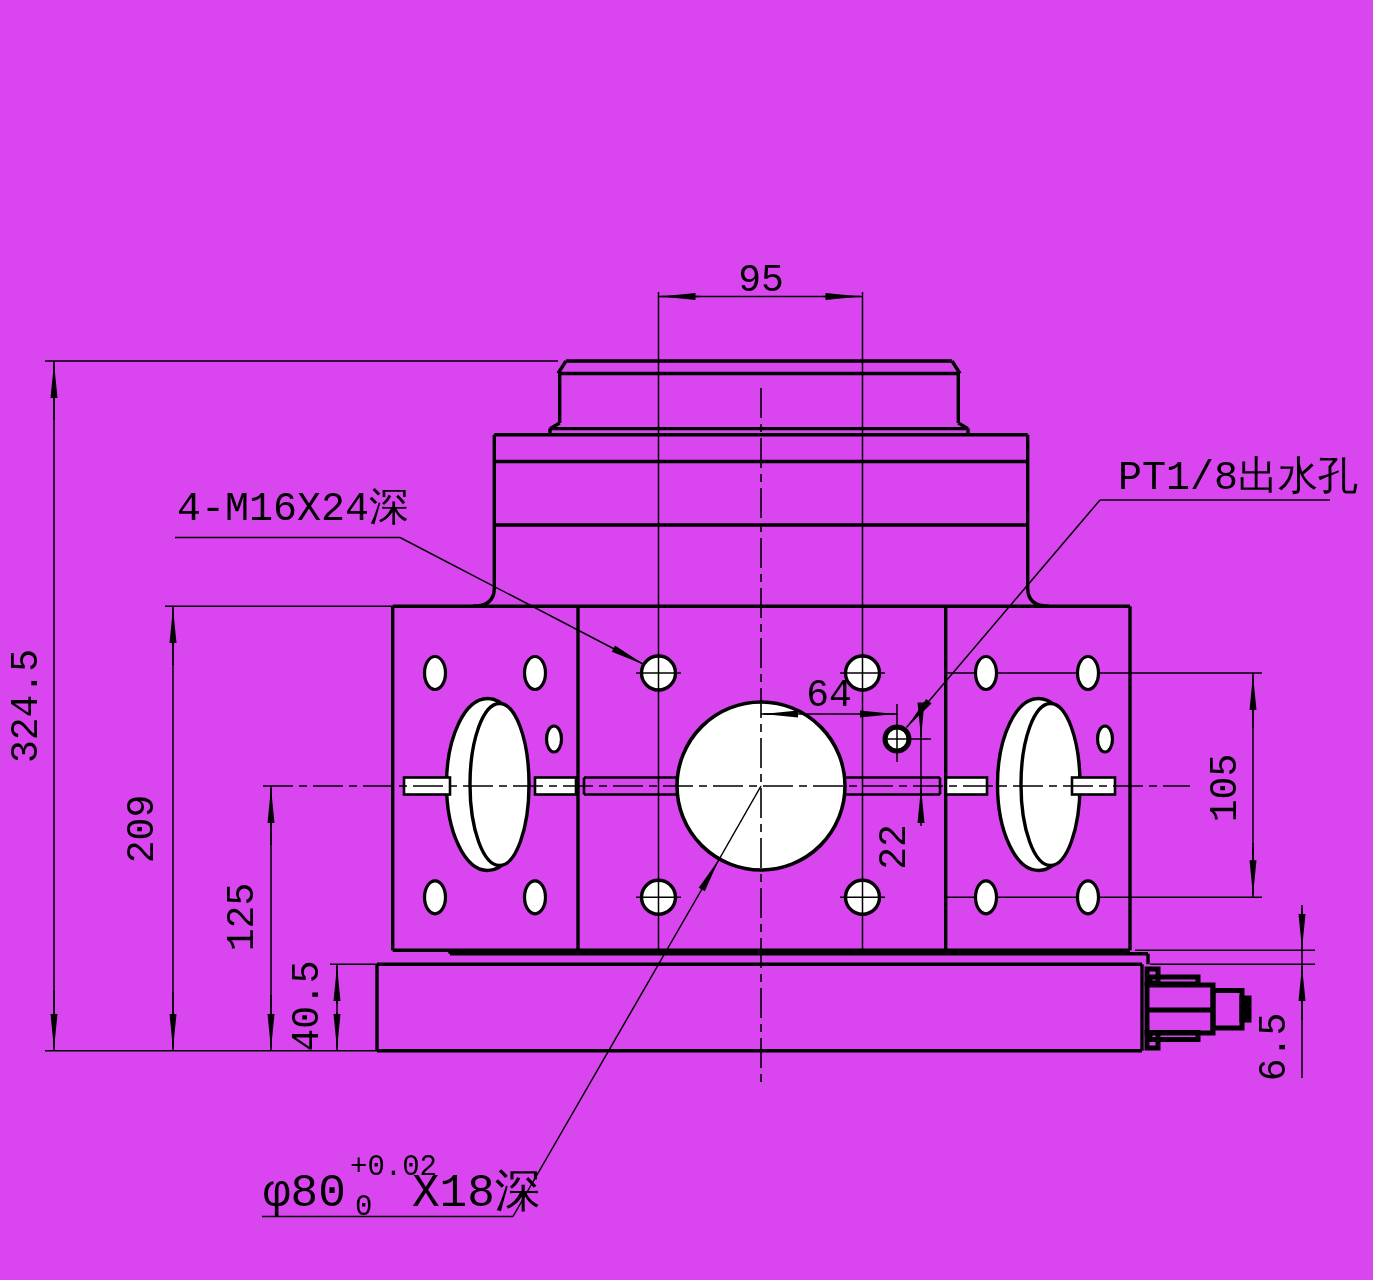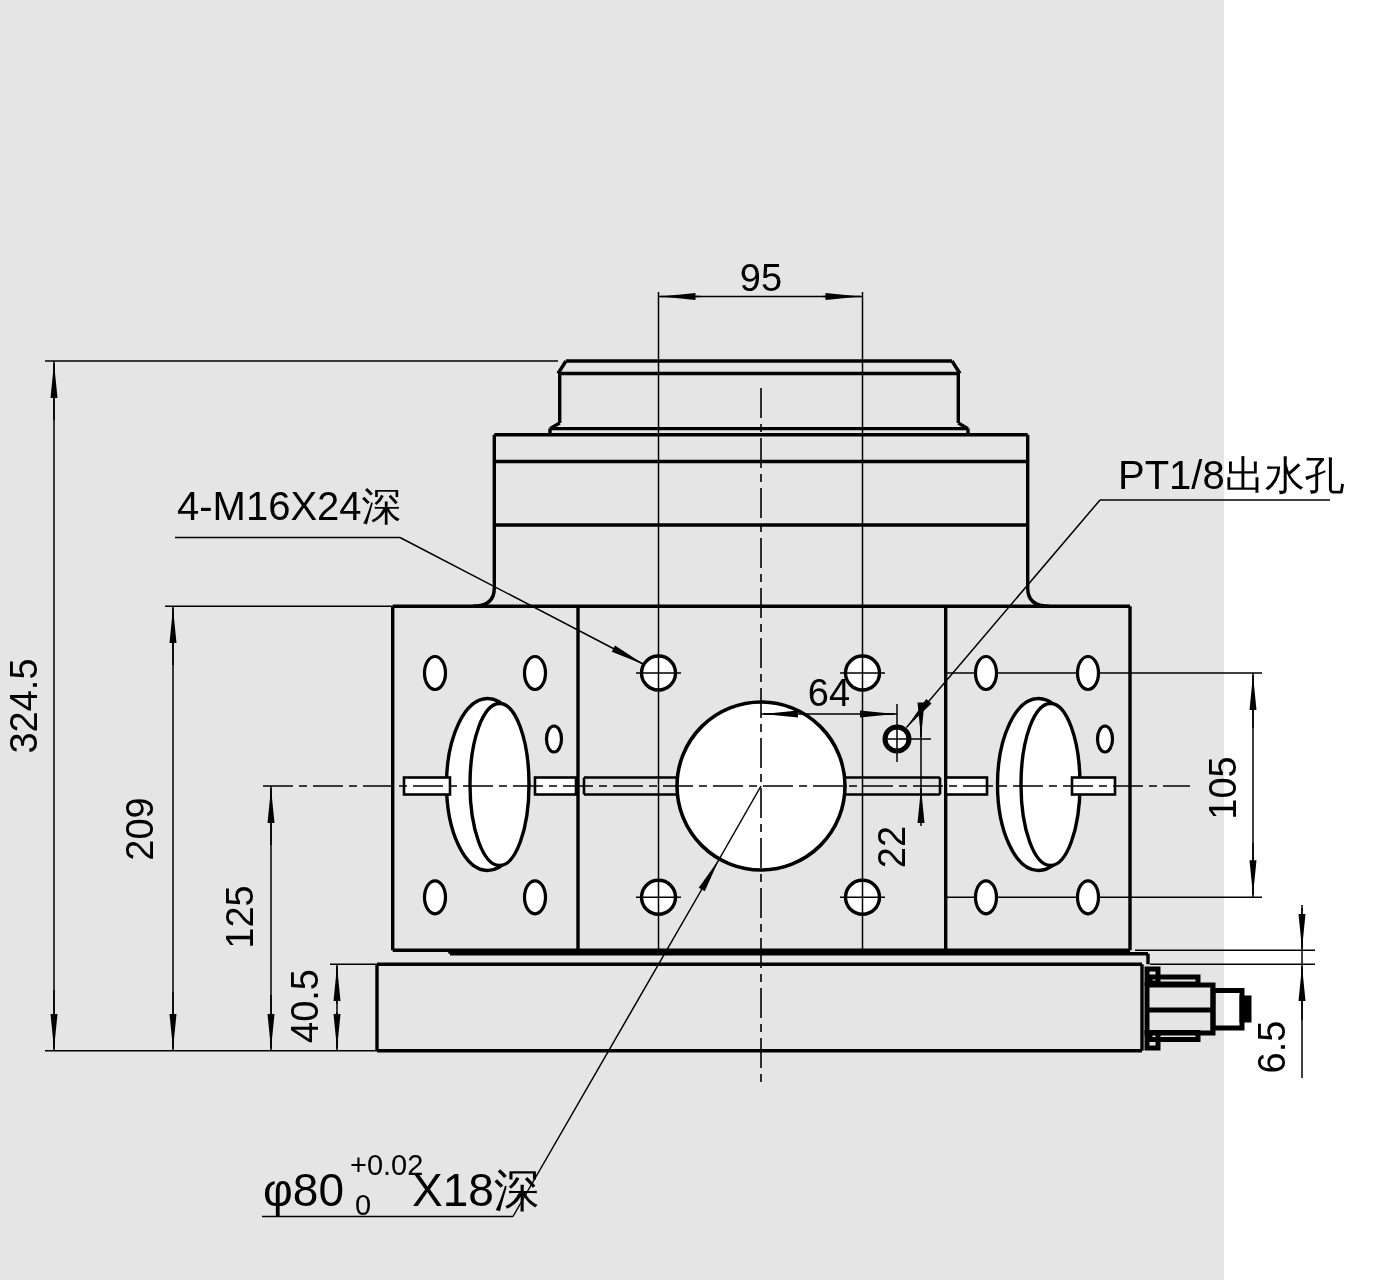--- a/index.html
+++ b/index.html
@@ -1,20 +1,20 @@
 <!DOCTYPE html>
 <html><head>
 <meta charset="utf-8">
 <style>
   html,body{margin:0;padding:0;background:#ffffff;}
   .canvas{
     position:relative;
-    width:1224px;height:1280px;
-    background:#e5e5e5;
-    font-family:Liberation Sans, sans-serif;
+    width:1373px;height:1280px;
+    background:#d946ef;
+    font-family:Liberation Mono, monospace;
   }
   svg{display:block;}
   text{fill:#000;}
   .dimtxt{font-size:38px;}
   .lbltxt{font-size:40px;}
   .boretxt{font-size:46px;}
   .toltxt{font-size:29px;}
 </style>
 </head>
 <body>

